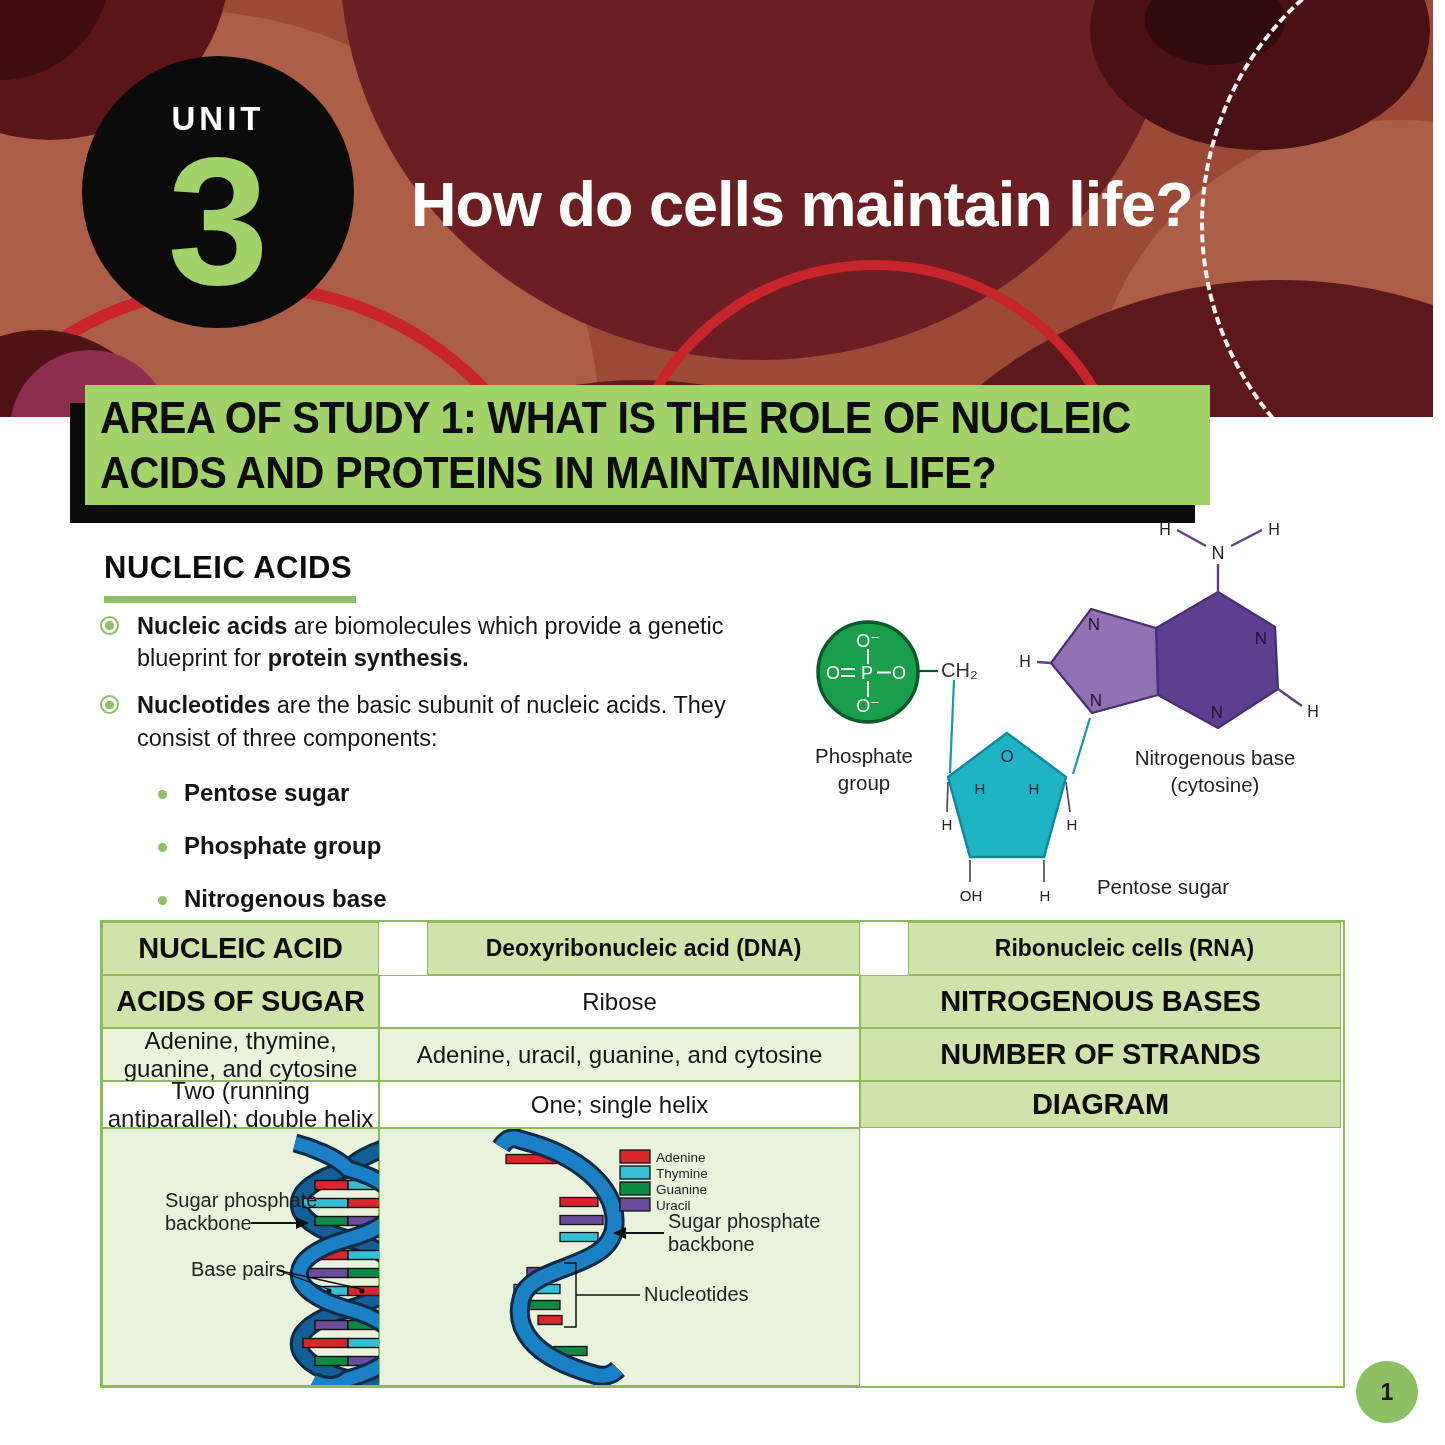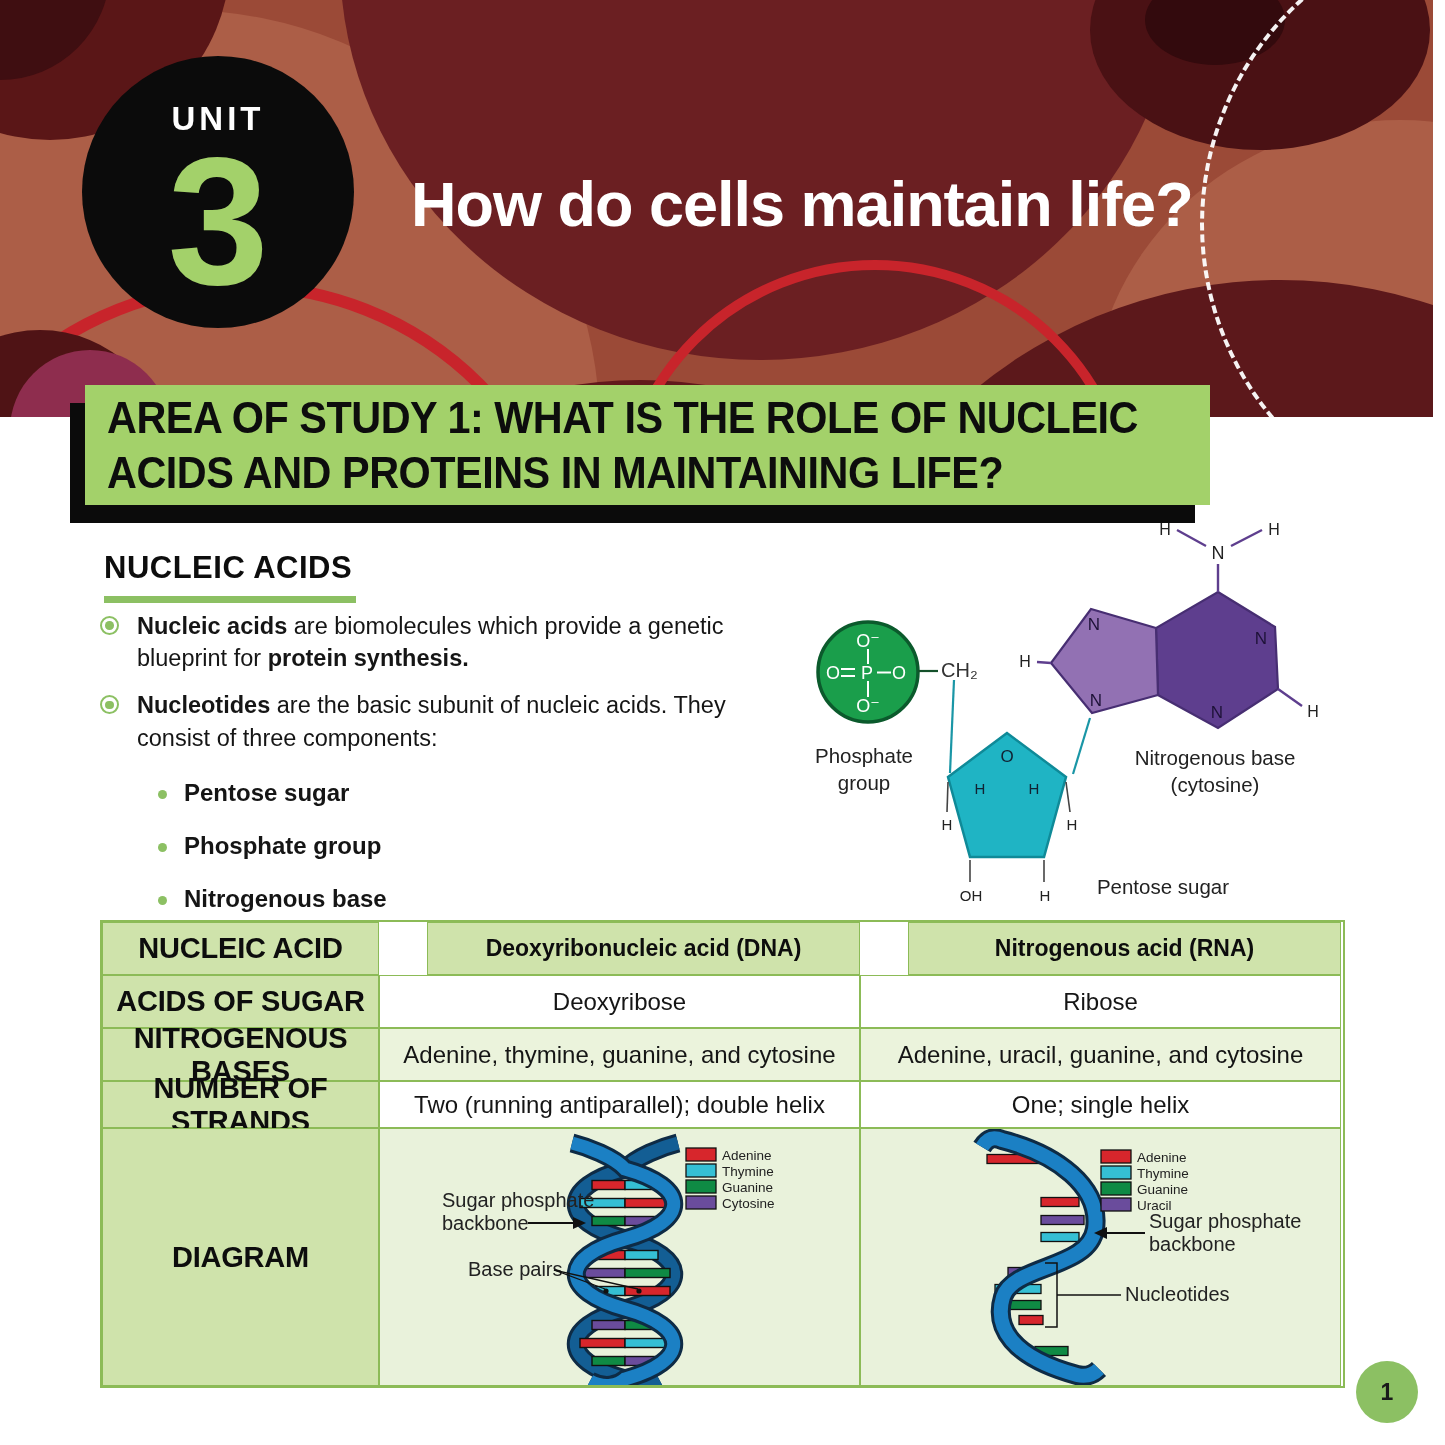--- a/index.html
+++ b/index.html
@@ -23,21 +23,21 @@
   .hs-blobBL{left:-90px;top:330px;width:260px;height:260px;background:#4F1315;}
   .hs-dashed{left:1200px;top:-80px;width:600px;height:600px;border:4px dashed #FFFFFF;background:transparent;opacity:.95;}
   .unit-circle{position:absolute;left:82px;top:56px;width:272px;height:272px;border-radius:50%;
                background:#0B0B0B;display:flex;flex-direction:column;align-items:center;justify-content:flex-start;}
   .unit-label{margin-top:44px;font-size:33px;font-weight:bold;letter-spacing:4px;color:#FFF;}
   .unit-number{font-size:182px;font-weight:800;line-height:.92;color:#A3D16A;margin-top:0px;}
   .header-title{position:absolute;left:411px;top:168px;width:950px;font-size:63px;font-weight:bold;color:#FFF;letter-spacing:-1px;white-space:nowrap;}
   
   .banner-shadow{position:absolute;left:70px;top:403px;width:1125px;height:120px;background:#0B0B0B;}
   .banner{position:absolute;left:85px;top:385px;width:1125px;height:120px;background:#A3D16A;
-          display:flex;flex-direction:column;justify-content:center;padding-left:22px;box-sizing:border-box;}
+          display:flex;flex-direction:column;justify-content:center;padding-left:15px;box-sizing:border-box;}
   .banner-line{font-size:44px;font-weight:800;line-height:55px;color:#0D0D0D;letter-spacing:-.5px;
                transform:scaleX(.94);transform-origin:left center;white-space:nowrap;}
   
   .section-heading{position:absolute;left:104px;top:550px;font-size:31px;font-weight:800;letter-spacing:.5px;color:#0D0D0D;}
   .heading-underline{position:absolute;left:104px;top:596px;width:252px;height:7px;background:#8CC063;}
   .bullets{position:absolute;left:100px;top:610px;width:690px;}
   .bullet{display:flex;gap:18px;font-size:23.5px;line-height:1.37;color:#151515;margin-bottom:15px;}
   .bullet-icon{flex:0 0 auto;width:15px;height:15px;border:2.5px solid #8CC063;border-radius:50%;margin-top:6px;position:relative;}
   .bullet-icon::after{content:"";position:absolute;left:3.2px;top:3.2px;width:8.5px;height:8.5px;border-radius:50%;background:#8CC063;}
   .bullet b{font-weight:800;}
@@ -178,24 +178,23 @@
       <text x="528" y="191" font-size="16" fill="#222" text-anchor="middle" dominant-baseline="central">H</text>
       <text x="430" y="245" font-size="20.5" fill="#222" text-anchor="middle">Nitrogenous base</text>
       <text x="430" y="272" font-size="20.5" fill="#222" text-anchor="middle">(cytosine)</text>
     </g>
   </svg>
 
   <div class="table">
 
     <div class="cell hcell">NUCLEIC ACID</div>
     <div class="cell thcell">Deoxyribonucleic acid (DNA)</div>
-    <div class="cell thcell">Nitrogenous acid (RNA)</div>
+    <div class="cell thcell">Ribonucleic cells (RNA)</div>
 
     <div class="cell hcell">ACIDS OF SUGAR</div>
-    <div class="cell dcell">Deoxyribose</div>
     <div class="cell dcell">Ribose</div>
 
     <div class="cell hcell">NITROGENOUS BASES</div>
     <div class="cell dcell pale">Adenine, thymine, guanine, and cytosine</div>
     <div class="cell dcell pale">Adenine, uracil, guanine, and cytosine</div>
 
     <div class="cell hcell">NUMBER OF STRANDS</div>
     <div class="cell dcell">Two (running antiparallel); double helix</div>
     <div class="cell dcell">One; single helix</div>
 

